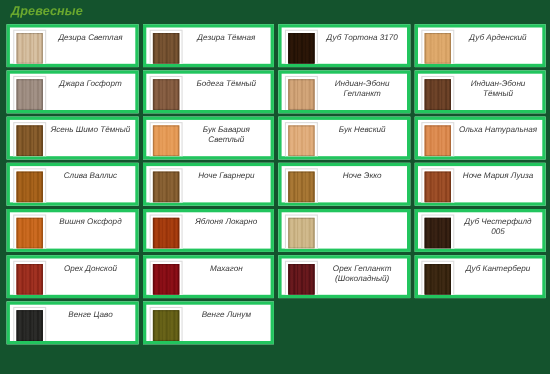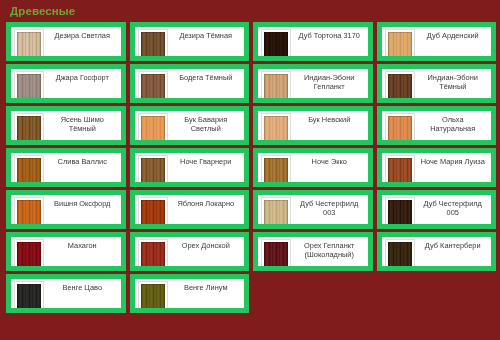--- a/index.html
+++ b/index.html
@@ -11,43 +11,44 @@
     width: 500px;
     height: 340px;
     overflow: hidden;
     font-family: "Liberation Sans", sans-serif;
     -webkit-font-smoothing: antialiased;
   }
   #page {
     width: 500px;
     height: 340px;
     position: relative;
-    background: #7f1d1d;
+    background: #14532d;
     box-sizing: border-box;
     padding: 3px 4px 0 6px;
+    font-style: italic;
   }
   #section-title {
     color: #6aa82e;
     font-size: 11.5px;
     font-weight: bold;
     line-height: 13px;
     margin: 2px 0 4px 4px;
     letter-spacing: 0.1px;
   }
   #grid {
     display: grid;
     grid-template-columns: repeat(4, 1fr);
     grid-template-rows: repeat(8, 39px);
     column-gap: 4px;
     row-gap: 3px;
     width: 490px;
   }
   .card {
     background: #ffffff;
-    border: 5px solid #22c55e;
+    border: 3px solid #22c55e;
     box-sizing: border-box;
     display: flex;
     align-items: flex-start;
     padding: 2px 2px 2px 3px;
     overflow: hidden;
   }
   .swatch-frame {
     flex: 0 0 auto;
     width: 30px;
     height: 34px;
@@ -188,42 +189,41 @@
       <div class="card">
         <div class="swatch-frame">
           <div class="swatch" style="background: repeating-linear-gradient(90deg, rgb(141, 45, 6) 0px, rgb(170, 63, 16) 1.5px, rgb(170, 63, 16) 3px, rgb(141, 45, 6) 4.5px, rgb(170, 63, 16) 6px, rgb(170, 63, 16) 7px) rgb(170, 63, 16);"></div>
         </div>
         <div class="card-label">Яблоня Локарно</div>
       </div>
       <div class="card">
         <div class="swatch-frame">
           <div class="swatch" style="background: repeating-linear-gradient(90deg, rgb(189, 165, 117) 0px, rgb(210, 187, 142) 1.5px, rgb(210, 187, 142) 3px, rgb(189, 165, 117) 4.5px, rgb(210, 187, 142) 6px, rgb(210, 187, 142) 7px) rgb(210, 187, 142);"></div>
         </div>
-        <div class="card-label">Дуб Честерфилд 003</div>
       </div>
       <div class="card">
         <div class="swatch-frame">
           <div class="swatch" style="background: repeating-linear-gradient(90deg, rgb(38, 21, 10) 0px, rgb(58, 35, 20) 1.5px, rgb(58, 35, 20) 3px, rgb(38, 21, 10) 4.5px, rgb(58, 35, 20) 6px, rgb(58, 35, 20) 7px) rgb(58, 35, 20);"></div>
         </div>
         <div class="card-label">Дуб Честерфилд 005</div>
       </div>
       <div class="card">
         <div class="swatch-frame">
+          <div class="swatch" style="background: repeating-linear-gradient(90deg, rgb(131, 32, 19) 0px, rgb(162, 50, 34) 1.5px, rgb(162, 50, 34) 3px, rgb(131, 32, 19) 4.5px, rgb(162, 50, 34) 6px, rgb(162, 50, 34) 7px) rgb(162, 50, 34);"></div>
+        </div>
+        <div class="card-label">Орех Донской</div>
+      </div>
+      <div class="card">
+        <div class="swatch-frame">
           <div class="swatch" style="background: repeating-linear-gradient(90deg, rgb(113, 6, 13) 0px, rgb(142, 16, 24) 1.5px, rgb(142, 16, 24) 3px, rgb(113, 6, 13) 4.5px, rgb(142, 16, 24) 6px, rgb(142, 16, 24) 7px) rgb(142, 16, 24);"></div>
         </div>
         <div class="card-label">Махагон</div>
       </div>
       <div class="card">
         <div class="swatch-frame">
-          <div class="swatch" style="background: repeating-linear-gradient(90deg, rgb(131, 32, 19) 0px, rgb(162, 50, 34) 1.5px, rgb(162, 50, 34) 3px, rgb(131, 32, 19) 4.5px, rgb(162, 50, 34) 6px, rgb(162, 50, 34) 7px) rgb(162, 50, 34);"></div>
-        </div>
-        <div class="card-label">Орех Донской</div>
-      </div>
-      <div class="card">
-        <div class="swatch-frame">
           <div class="swatch" style="background: repeating-linear-gradient(90deg, rgb(74, 13, 18) 0px, rgb(107, 26, 30) 1.5px, rgb(107, 26, 30) 3px, rgb(74, 13, 18) 4.5px, rgb(107, 26, 30) 6px, rgb(107, 26, 30) 7px) rgb(107, 26, 30);"></div>
         </div>
         <div class="card-label">Орех Гепланкт (Шоколадный)</div>
       </div>
       <div class="card">
         <div class="swatch-frame">
           <div class="swatch" style="background: repeating-linear-gradient(90deg, rgb(43, 27, 8) 0px, rgb(63, 42, 20) 1.5px, rgb(63, 42, 20) 3px, rgb(43, 27, 8) 4.5px, rgb(63, 42, 20) 6px, rgb(63, 42, 20) 7px) rgb(63, 42, 20);"></div>
         </div>
         <div class="card-label">Дуб Кантербери</div>
       </div>

